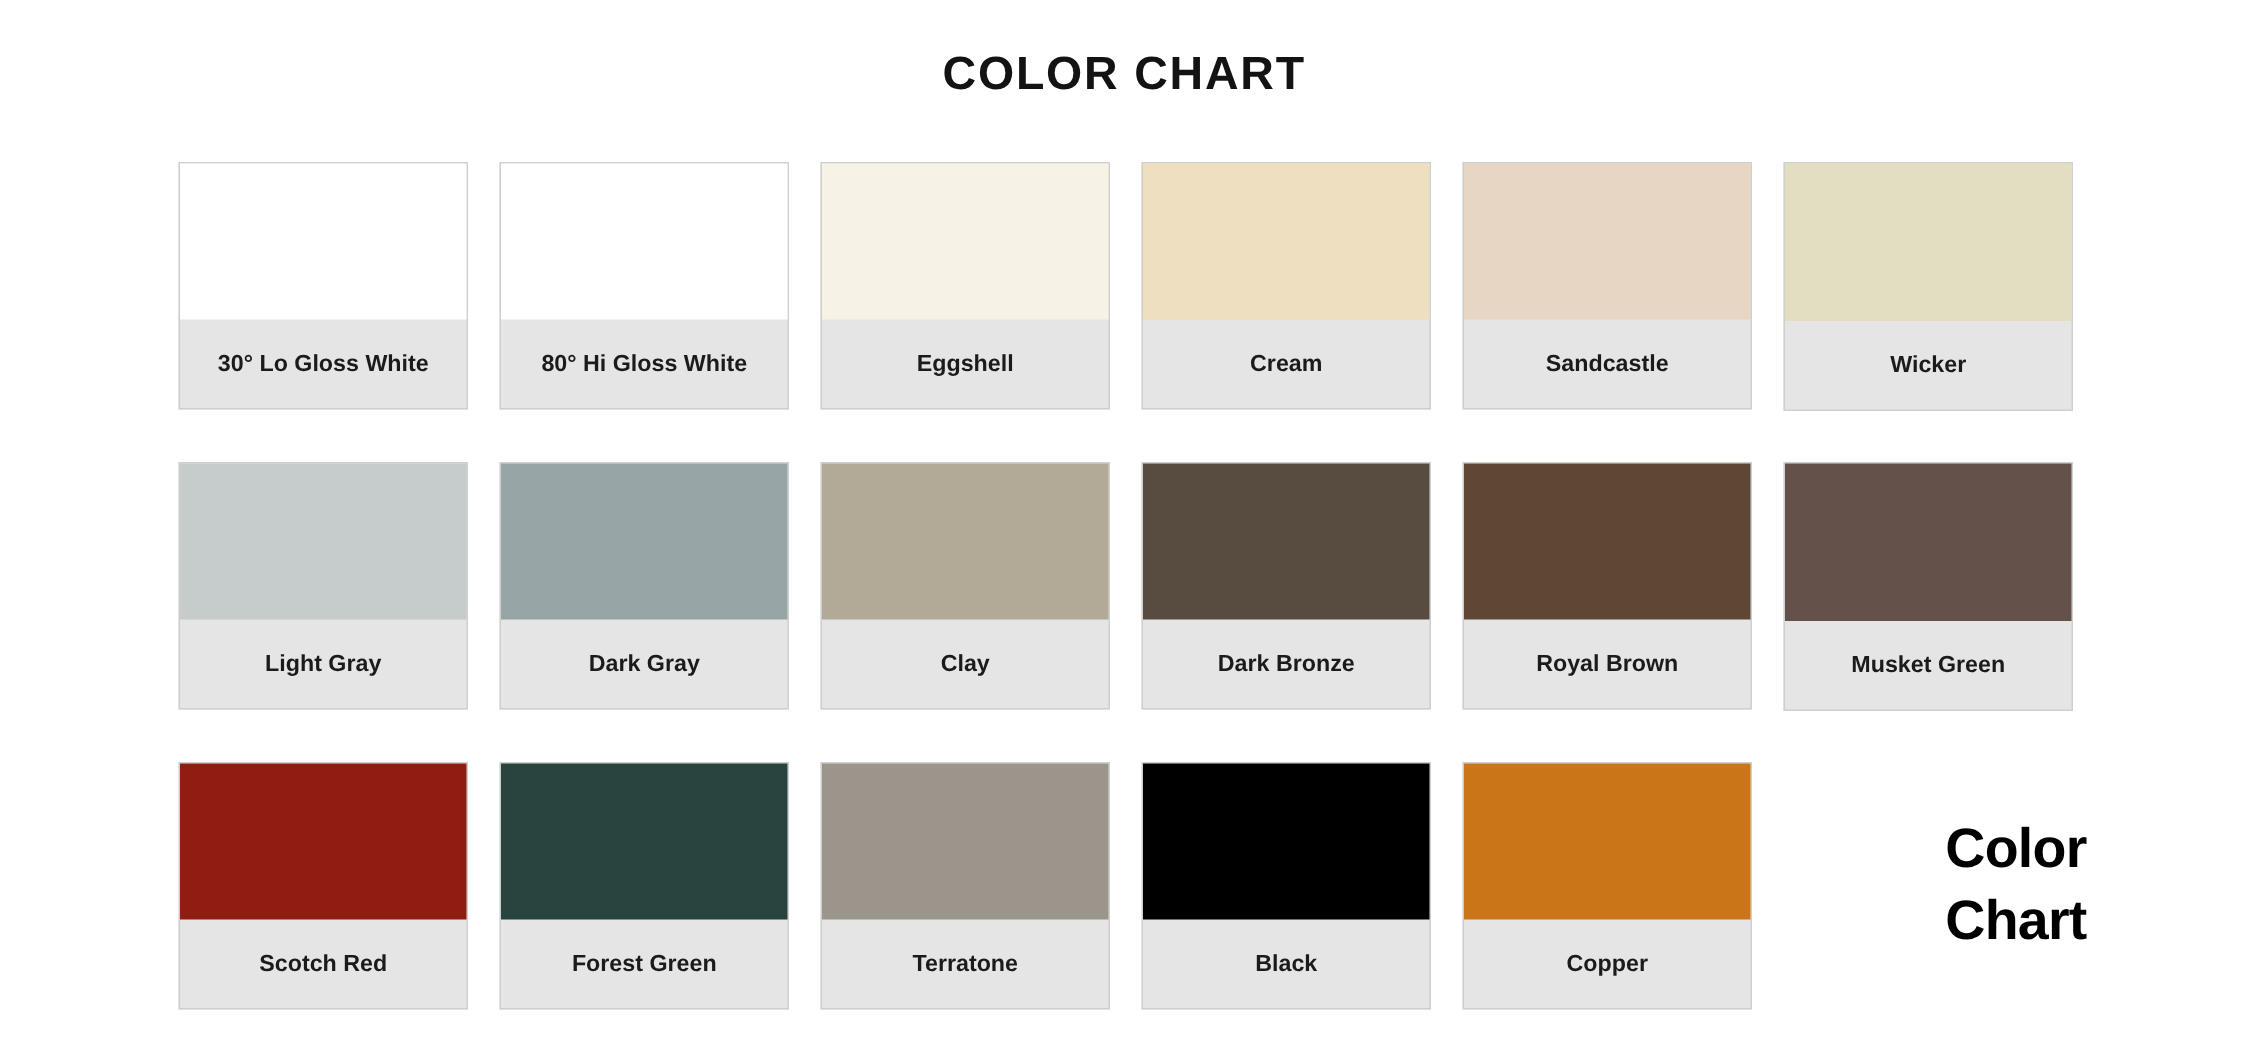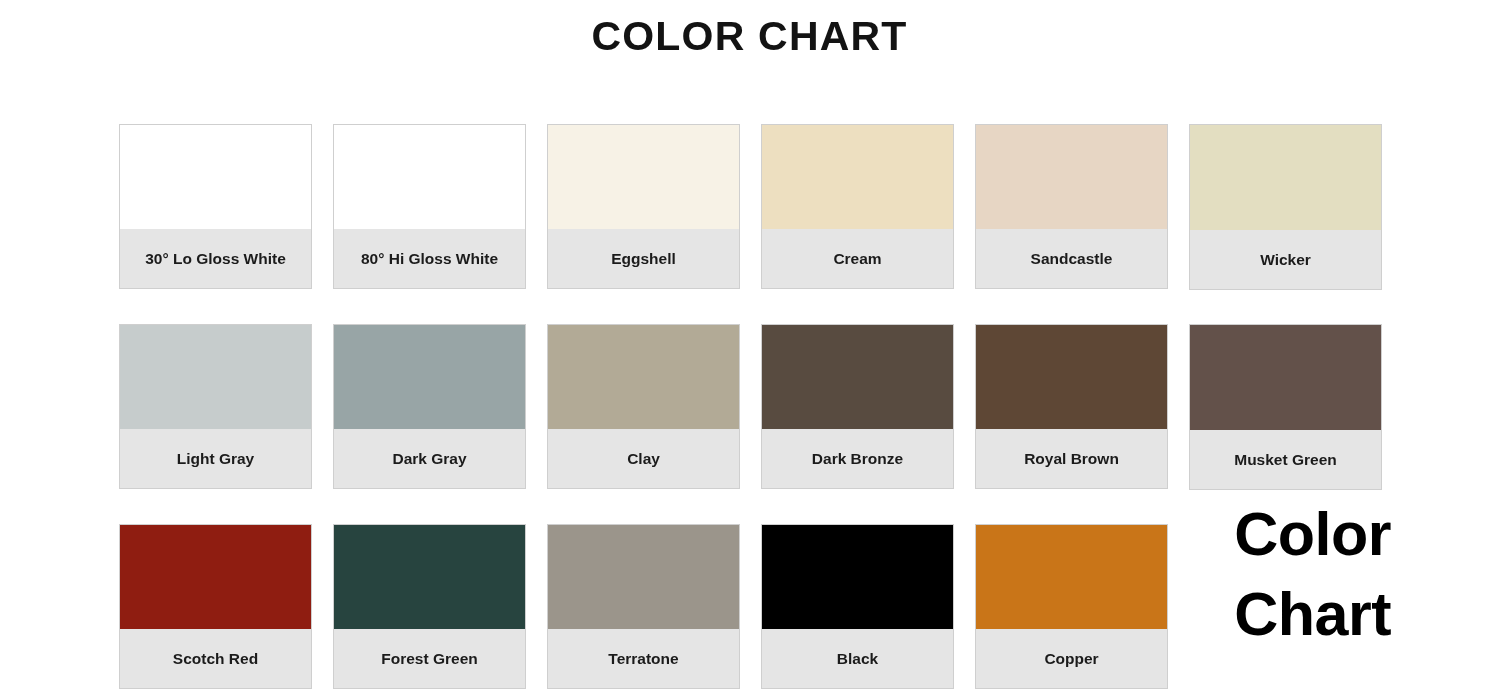--- a/index.html
+++ b/index.html
@@ -19,25 +19,26 @@
   .page {
     position: relative;
     width: 1499px;
     height: 696px;
     box-sizing: border-box;
   }
 
   
   .chart-title {
     text-align: center;
-    font-size: 41px;
+    font-size: 31px;
     font-weight: bold;
     letter-spacing: 1.2px;
     color: #131313;
-    margin: 16px;
+    margin: 0;
+    padding-top: 33px;
     line-height: 1;
   }
 
   
   .swatch-grid {
     position: absolute;
     left: 119px;
     top: 108px;
     width: 1290px;
   }
@@ -85,21 +86,21 @@
 
   
   .swatch-cell.tall .swatch-color { height: 105px; }
 
   
   .wordmark {
     position: absolute;
     right: 108px;
     bottom: 58px;
     text-align: right;
-    font-size: 61px;
+    font-size: 37px;
     font-weight: bold;
     line-height: 1.3;
     color: #000000;
     letter-spacing: -0.5px;
   }
   .wordmark .line { display: block; }
 </style>
 </head>
 <body>
 

